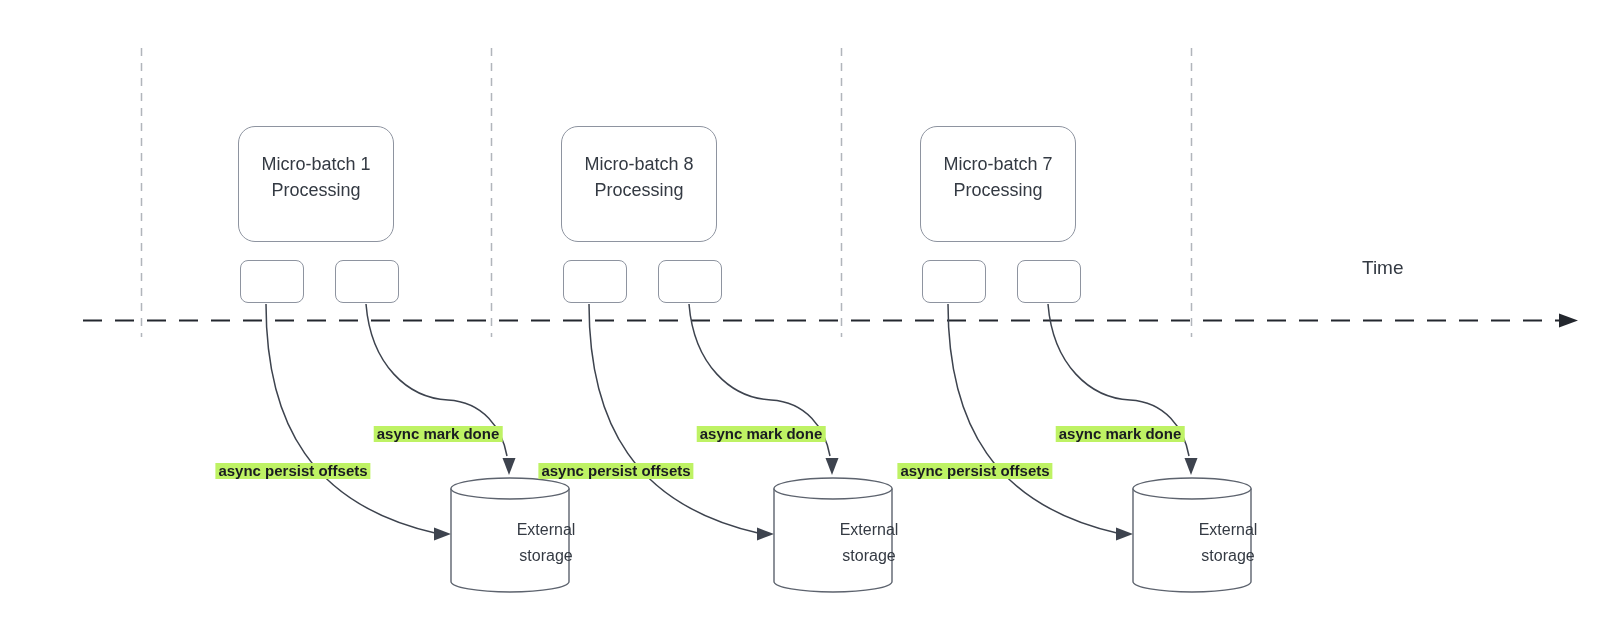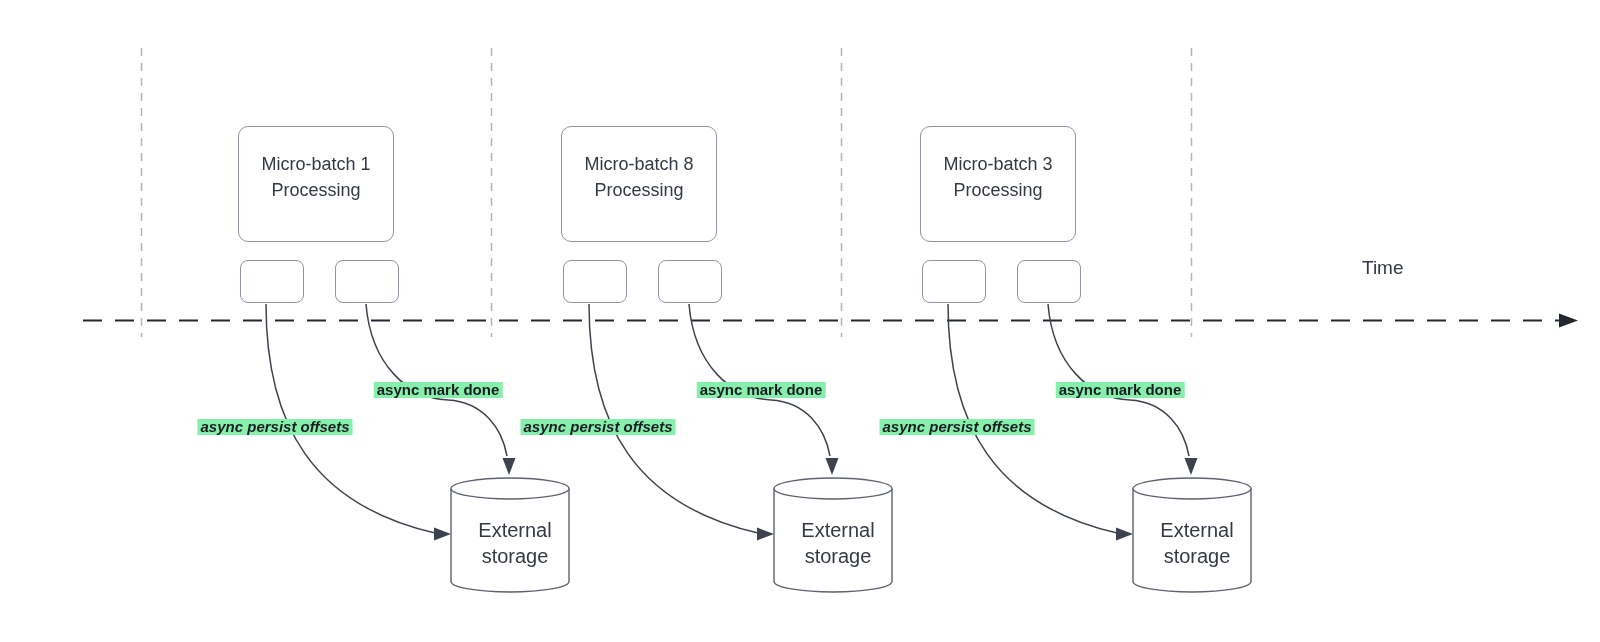--- a/index.html
+++ b/index.html
@@ -20,47 +20,48 @@
     font-family:"Liberation Sans", sans-serif;
     overflow:hidden;
   }
   .canvas svg{display:block;}
   #bg-layer{position:absolute;left:0;top:0;}
   .group{position:absolute;top:0;width:340px;height:642px;}
   .group svg{position:absolute;left:0;top:0;pointer-events:none;}
   .proc-box{
     position:absolute;left:0;top:126px;width:156px;height:116px;
     box-sizing:border-box;border:1.5px solid var(--shape-border);
-    border-radius:10px;background:#fff;
+    border-radius:17px;background:#fff;
     display:flex;align-items:center;justify-content:center;
     padding-bottom:14px;
   }
   .proc-box .title{
     font-size:18px;line-height:26px;color:var(--shape-text);
     text-align:center;white-space:pre-line;
   }
   .task-rect{
     position:absolute;top:260px;width:64px;height:43px;
     box-sizing:border-box;border:1.5px solid var(--shape-border);
     border-radius:8px;background:#fff;
   }
   .task-rect.left{left:2px;}
   .task-rect.right{left:97px;}
   .arrow-label{
     position:absolute;transform:translateX(-50%);
-    white-space:nowrap;background:#86efac;padding:0 3px;
+    white-space:nowrap;background:#bef264;padding:0 3px;
     font-size:15px;font-weight:bold;color:var(--label-text);
     line-height:16px;
+    margin-top:44px;
   }
-  .persist-label{left:37px;top:419px;font-style:italic;}
+  .persist-label{left:55px;top:419px;}
   .done-label{left:200px;top:382px;}
   .storage-label{
     position:absolute;left:213px;top:517px;width:128px;
-    text-align:center;font-size:20px;line-height:26px;
-    color:var(--shape-text);white-space:pre-line;
+    text-align:center;font-size:16px;line-height:26px;
+    color:var(--shape-text);white-space:pre-line;padding-left:31px;
   }
   .time-label{
     position:absolute;left:1362px;top:257px;
     font-size:19px;color:var(--shape-text);
   }
 </style>
 </head>
 <body>
 
 <div class="canvas">
@@ -143,21 +144,21 @@
         <polygon points="213,534 196,527.5 196,540.5" fill="var(--arrow)"></polygon>
 
         <path d="M128,304 C133,365 170,398 210,400 C245,402 264,428 269,456" fill="none" stroke="var(--arrow)" stroke-width="1.5"></path>
         <polygon points="271,475 264.5,458 277.5,458" fill="var(--arrow)"></polygon>
 
         <path d="M213,488.5 L213,581.5 A59,10.5 0 0 0 331,581.5 L331,488.5" fill="#fff" stroke="var(--cylinder-border)" stroke-width="1.4"></path>
         <ellipse cx="272" cy="488.5" rx="59" ry="10.5" fill="#fff" stroke="var(--cylinder-border)" stroke-width="1.4"></ellipse>
       </svg>
 
       <div class="proc-box">
-        <div class="title">Micro-batch 3
+        <div class="title">Micro-batch 7
 Processing</div>
       </div>
 
       <div class="task-rect left"></div>
       <div class="task-rect right"></div>
 
       <div class="arrow-label persist-label">async persist offsets</div>
       <div class="arrow-label done-label">async mark done</div>
 
       <div class="storage-label">External

